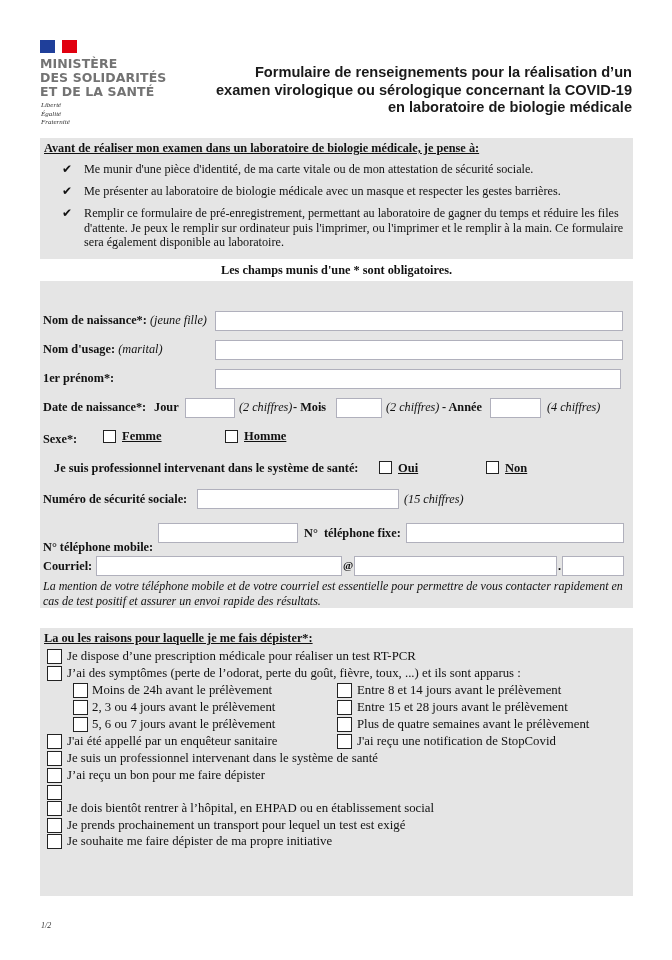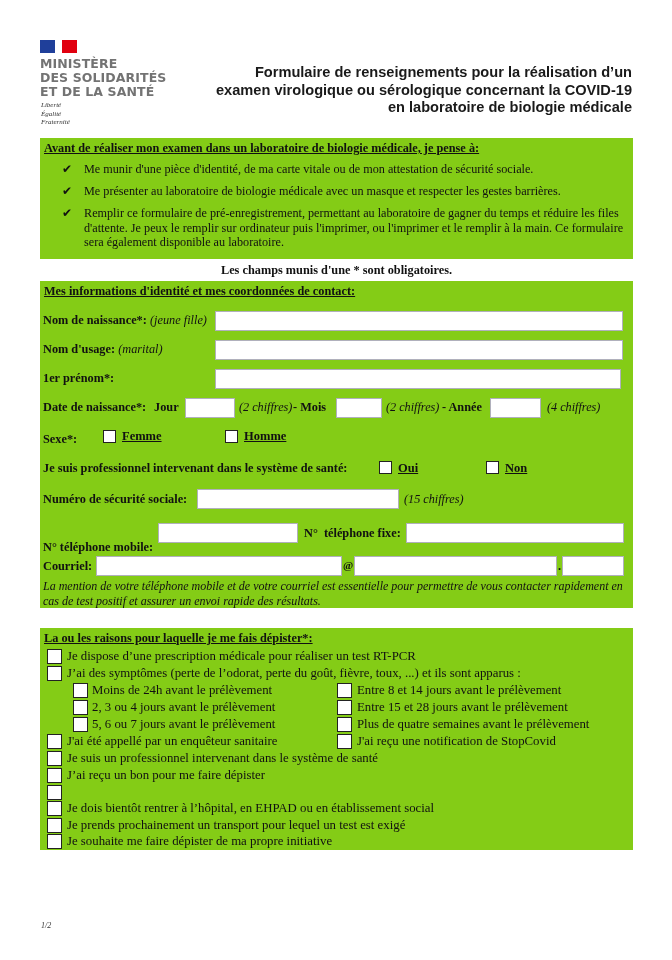--- a/index.html
+++ b/index.html
@@ -9,24 +9,24 @@
   
   .flag { position: absolute; left: 40px; top: 40px; width: 37px; height: 13px; }
   .flag .blue { position: absolute; left: 0; top: 0; width: 15px; height: 13px; background: #1f3f9a; }
   .flag .red  { position: absolute; left: 22px; top: 0; width: 15px; height: 13px; background: #e1000f; }
   .flag .white-notch { position: absolute; left: 15px; top: 0; width: 7px; height: 13px; background: #fff; }
   .ministry { position: absolute; left: 40px; top: 57px; font-family: "DejaVu Sans", sans-serif; font-weight: bold; font-size: 12.5px; line-height: 14px; letter-spacing: 0.1px; color: #737373; }
   .devise { position: absolute; left: 41px; top: 101px; font-family: "Liberation Serif", serif; font-style: italic; font-size: 7px; line-height: 8.5px; color: #333; }
   .title { position: absolute; right: 40px; top: 64px; width: 440px; text-align: right; font-family: "Liberation Sans", sans-serif; font-weight: bold; font-size: 14.6px; line-height: 17.5px; color: #1a1a1a; }
 
   
-  .panel { position: absolute; left: 40px; width: 593px; background: #84cc16; }
+  .panel { position: absolute; left: 40px; width: 593px; background: #e5e5e5; }
   .p1 { top: 138px; height: 121px; }
   .p2 { top: 281px; height: 327px; }
-  .p3 { top: 628px; height: 222px; }
+  .p3 { top: 628px; height: 268px; }
 
   .section-head { position: absolute; left: 4px; font-weight: bold; text-decoration: underline; font-size: 12.3px; }
 
   .bullet { position: absolute; left: 22px; font-size: 12.2px; line-height: 14.5px; display: flex; }
   .bullet .chk { width: 22px; flex: none; font-size: 12px; }
   .bullet .txt { width: 550px; }
 
   .mandatory { position: absolute; left: 40px; top: 263px; width: 593px; text-align: center; font-weight: bold; font-size: 12.3px; }
 
   .lbl { position: absolute; font-weight: bold; font-size: 12.3px; white-space: nowrap; }
@@ -79,21 +79,20 @@
   </div>
   <div class="bullet" style="top:68px;">
     <span class="chk">✔</span>
     <span class="txt">Remplir ce formulaire de pré-enregistrement, permettant au laboratoire de gagner du temps et réduire les files d'attente. Je peux le remplir sur ordinateur puis l'imprimer, ou l'imprimer et le remplir à la main. Ce formulaire sera également disponible au laboratoire.</span>
   </div>
 </div>
 
 <div class="mandatory">Les champs munis d'une * sont obligatoires.</div>
 
 <div class="panel p2">
-  <div class="section-head" style="top:3px;">Mes informations d'identité et mes coordonnées de contact:</div>
 
   <div class="lbl" style="left:3px; top:32px;">
     <span>Nom de naissance*:</span>
     <i>(jeune fille)</i>
   </div>
   <input class="field" style="left: 175px; top: 30px; width: 408px;" value="">
 
   <div class="lbl" style="left:3px; top:61px;">
     <span>Nom d'usage:</span>
     <i>(marital)</i>
@@ -113,21 +112,21 @@
   <div class="lbl" style="left:402px; top:119px;">- Année</div>
   <input class="field" style="left: 450px; top: 117px; width: 51px;" value="">
   <div class="hint" style="left:507px; top:119px;">(4 chiffres)</div>
 
   <div class="lbl" style="left:3px; top:151px;">Sexe*:</div>
   <div class="cb" style="left:63px; top:149px;"></div>
   <div class="cb-lbl" style="left:82px; top:148px;">Femme</div>
   <div class="cb" style="left:185px; top:149px;"></div>
   <div class="cb-lbl" style="left:204px; top:148px;">Homme</div>
 
-  <div class="lbl" style="left:3px; top:180px;">Je suis professionnel intervenant dans le système de santé:</div>
+  <div class="lbl" style="left:14px; top:180px;">Je suis professionnel intervenant dans le système de santé:</div>
   <div class="cb" style="left:339px; top:180px;"></div>
   <div class="cb-lbl" style="left:358px; top:180px;">Oui</div>
   <div class="cb" style="left:446px; top:180px;"></div>
   <div class="cb-lbl" style="left:465px; top:180px;">Non</div>
 
   <div class="lbl" style="left:3px; top:211px;">Numéro de sécurité sociale:</div>
   <input class="field" style="left: 157px; top: 208px; width: 202px;" value="">
   <div class="hint" style="left:364px; top:211px;">(15 chiffres)</div>
 
   <div class="lbl" style="left:3px; top:259px;text-align:center;">N° téléphone mobile:</div>

